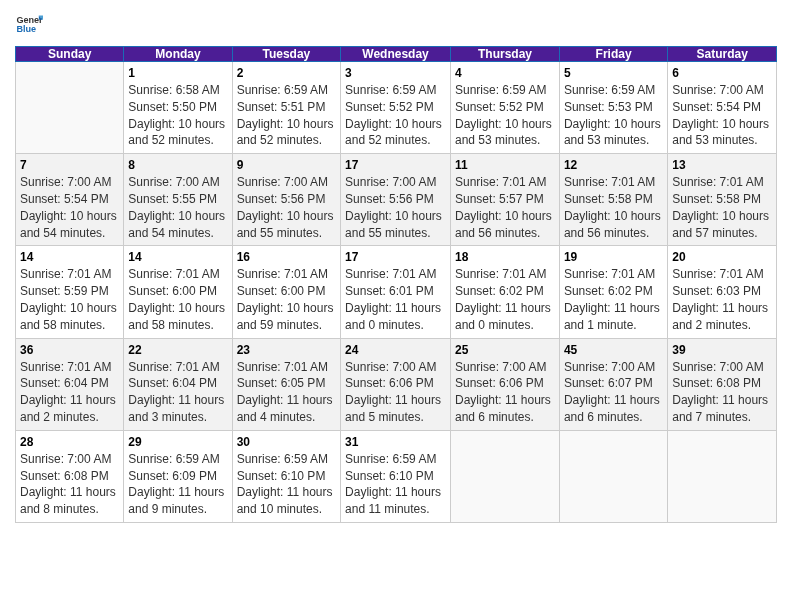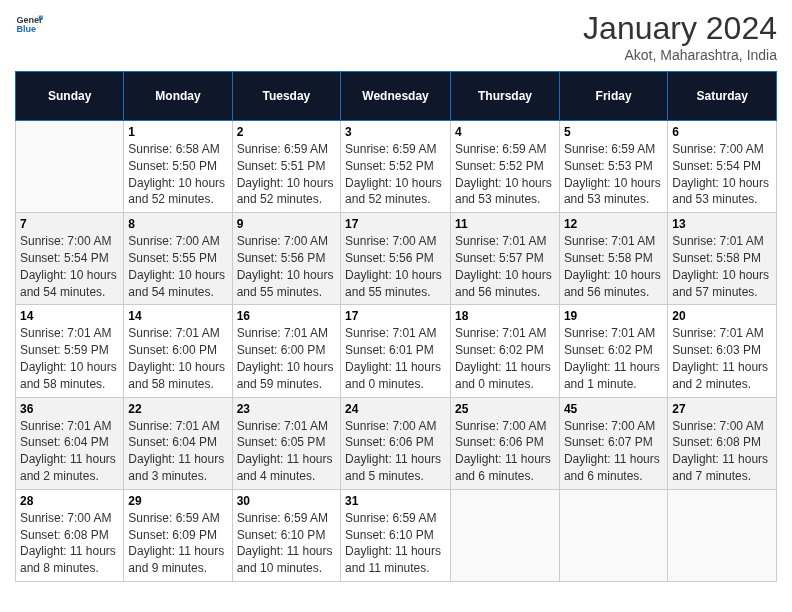--- a/index.html
+++ b/index.html
@@ -40,23 +40,23 @@
     .subtitle {
       font-size: 14px;
       color: #555;
     }
     table {
       width: 100%;
       border-collapse: collapse;
       font-size: 10px;
     }
     thead tr th {
-      background-color: #0f172a;
+      background-color: #4c1d95;
       color: #fff;
-      padding: 17px 4px;
+      padding: 0 4px;
       font-size: 12px;
       font-weight: bold;
       border: 1px solid #1a6bb5;
     }
     tbody tr td {
       border: 1px solid #ccc;
       vertical-align: top;
       padding: 4px 4px;
       height: 82px;
       width: 113px;
@@ -88,24 +88,20 @@
 <div class="container">
   <div class="header-area">
     <div class="logo">
       <svg class="logo-icon" viewBox="0 0 40 40" xmlns="http://www.w3.org/2000/svg">
         <text x="2" y="18" font-size="13" font-weight="bold" fill="#333">General</text>
         <text x="2" y="32" font-size="13" font-weight="bold" fill="#1a6bb5">Blue</text>
         <polygon points="34,8 40,14 34,14" fill="#1a6bb5"></polygon>
         <polygon points="34,8 40,8 40,14" fill="#4a9fd4"></polygon>
       </svg>
     </div>
-    <div class="title-area">
-      <div class="month-title">January 2024</div>
-      <div class="subtitle">Akot, Maharashtra, India</div>
-    </div>
   </div>
 
   <table>
     <thead>
       <tr>
       <th>Sunday</th>
           <th>Monday</th>
           <th>Tuesday</th>
           <th>Wednesday</th>
           <th>Thursday</th>
@@ -220,21 +216,21 @@
           </td>
           <td>
             <span class="day-number">25</span>
             <div class="day-info">Sunrise: 7:00 AM<br>Sunset: 6:06 PM<br>Daylight: 11 hours and 6 minutes.</div>
           </td>
           <td>
             <span class="day-number">45</span>
             <div class="day-info">Sunrise: 7:00 AM<br>Sunset: 6:07 PM<br>Daylight: 11 hours and 6 minutes.</div>
           </td>
           <td>
-            <span class="day-number">27</span>
+            <span class="day-number">39</span>
             <div class="day-info">Sunrise: 7:00 AM<br>Sunset: 6:08 PM<br>Daylight: 11 hours and 7 minutes.</div>
           </td>
         </tr>
         <tr>
           <td>
             <span class="day-number">28</span>
             <div class="day-info">Sunrise: 7:00 AM<br>Sunset: 6:08 PM<br>Daylight: 11 hours and 8 minutes.</div>
           </td>
           <td>
             <span class="day-number">29</span>

